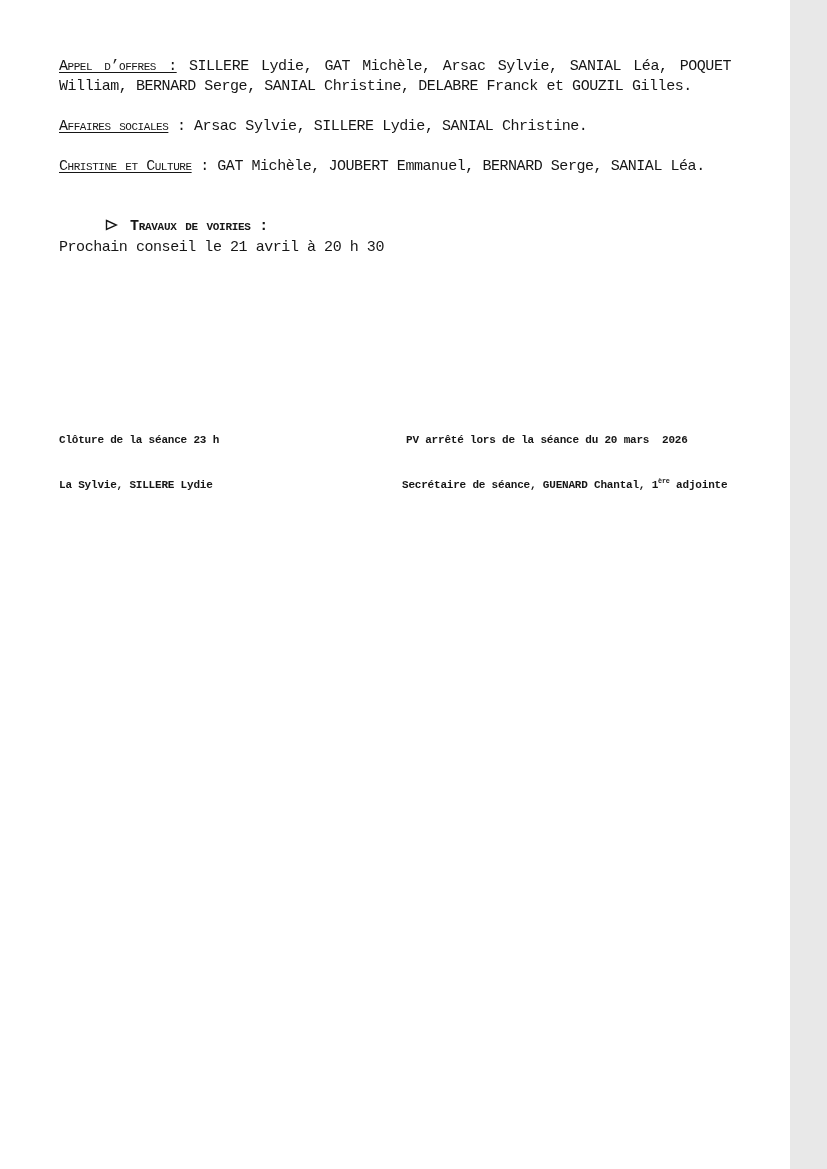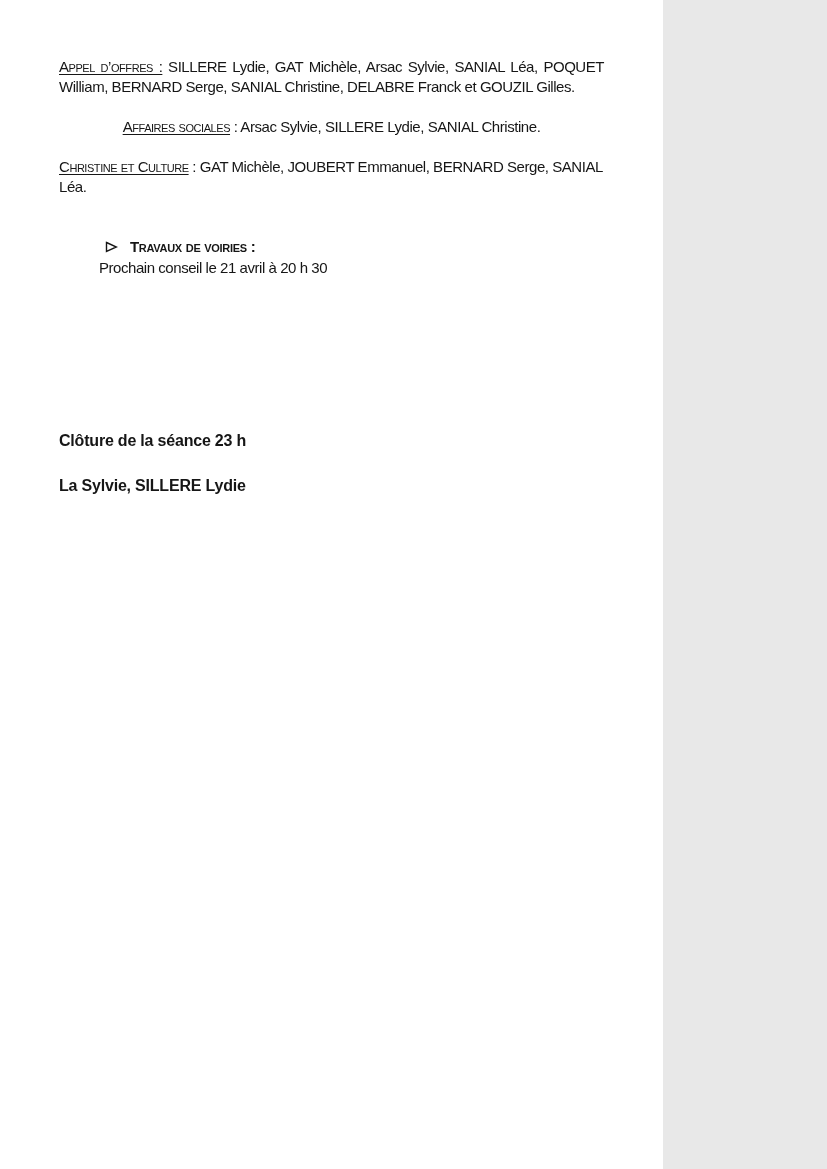--- a/index.html
+++ b/index.html
@@ -2,42 +2,42 @@
 <html><head>
 <meta charset="utf-8">
 <style>
   html, body {
     margin: 0;
     padding: 0;
     background: #e8e8e8;
   }
   .page {
     position: relative;
-    width: 663px;
+    width: 790px;
     height: 1169px;
     background: #ffffff;
-    font-family: Liberation Sans, sans-serif;
+    font-family: Liberation Mono, monospace;
     color: #161616;
     overflow: hidden;
   }
   .content {
     position: absolute;
     left: 59px;
     right: 59px;
     top: 57px;
   }
   .para {
     font-size: 15px;
     line-height: 20px;
     letter-spacing: -0.45px;
     margin: 0;
   }
   .justify { text-align: justify; }
   .committee-appel     { margin-bottom: 20px; }
-  .committee-affaires  { margin-bottom: 20px; text-align: center; }
+  .committee-affaires  { margin-bottom: 20px; }
   .committee-patrimoine{ margin-bottom: 40px; }
   .sc-label {
     font-variant: small-caps;
   }
   .underlined {
     text-decoration: underline;
     text-underline-offset: 2px;
   }
   .agenda-heading {
     font-size: 15px;
@@ -48,28 +48,28 @@
     padding-left: 46px;
   }
   .agenda-heading .sc-label { font-variant: small-caps; text-align: right; }
   .bullet-wrap {
     display: inline-block;
     width: 25px;
     font-weight: normal;
   }
   .bullet-wrap svg { vertical-align: -1px; }
   .agenda-body { margin-bottom: 44px; }
-  .next-meeting { margin-bottom: 0; margin-left: 40px; }
+  .next-meeting { margin-bottom: 0; }
   .footer {
     position: absolute;
     top: 403px;
     left: 59px;
     right: 59px;
     display: flex;
-    font-size: 16px;
+    font-size: 11px;
     line-height: 15px;
     font-weight: bold;
     letter-spacing: -0.2px;
   }
   .footer-left  { width: 343px; }
   .footer-right { flex: 1; }
   .footer div { white-space: pre-wrap; }
   .footer .indented { padding-left: 4px; }
   sup.ord {
     font-size: 0.62em;
@@ -96,14 +96,18 @@
 
     <p class="para next-meeting">Prochain conseil le 21 avril à 20 h 30</p>
 
   </div>
 
   <div class="footer">
     <div class="footer-left">
       <div>Clôture de la séance 23 h</div>
       <div>La Sylvie, SILLERE Lydie</div>
     </div>
+    <div class="footer-right">
+      <div class="indented">PV arrêté lors de la séance du 20 mars  2026</div>
+      <div><span>Secrétaire de séance, GUENARD Chantal, 1</span><sup class="ord">ère</sup><span> adjointe</span></div>
+    </div>
   </div>
 </div>
 
 </body></html>

